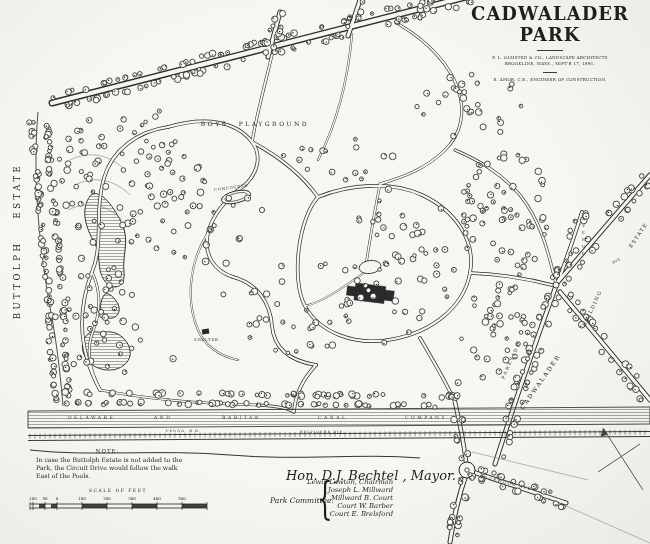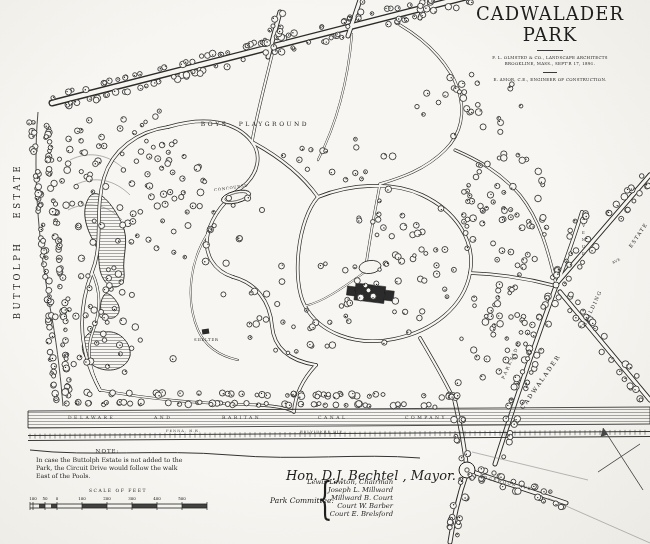--- a/index.html
+++ b/index.html
@@ -4,21 +4,21 @@
 <style>
   html,body{margin:0;padding:0;background:#888;}
   .stage{
     position:relative;width:650px;height:544px;overflow:hidden;
     background:radial-gradient(ellipse at 45% 45%, #f7f6f2 55%, #eceae4 100%);
     font-family:"DejaVu Serif","Liberation Serif",serif;color:#1e1e1e;
   }
   svg.map{position:absolute;left:0;top:0;}
   .lbl{position:absolute;white-space:nowrap;color:#1e1e1e;transform-origin:center;}
   .tb{position:absolute;left:452px;top:3px;width:196px;text-align:center;}
-  .tb .t1{font-size:18px;letter-spacing:1px;}
+  .tb .t1{font-size:18px;letter-spacing:1px;font-weight:bold;}
   .tb .t2{font-size:10.5px;letter-spacing:2px;margin-top:7px;}
   .tb .t3{font-size:7px;letter-spacing:2px;margin-top:7px;}
   .orn{border-top:1px solid #3a3a3a;margin:5px auto 4px;}
   .tb .c{font-size:4px;letter-spacing:.3px;line-height:6px;}
   .names div{font-style:italic;font-size:6.8px;line-height:8px;}
   .it{font-style:italic;}
   .tick{position:absolute;transform:translateX(-50%);font-size:4px;letter-spacing:0;}
   .cw{position:absolute;font-size:4.5px;letter-spacing:2.5px;color:#333;top:415px;}
 </style>
 </head>

